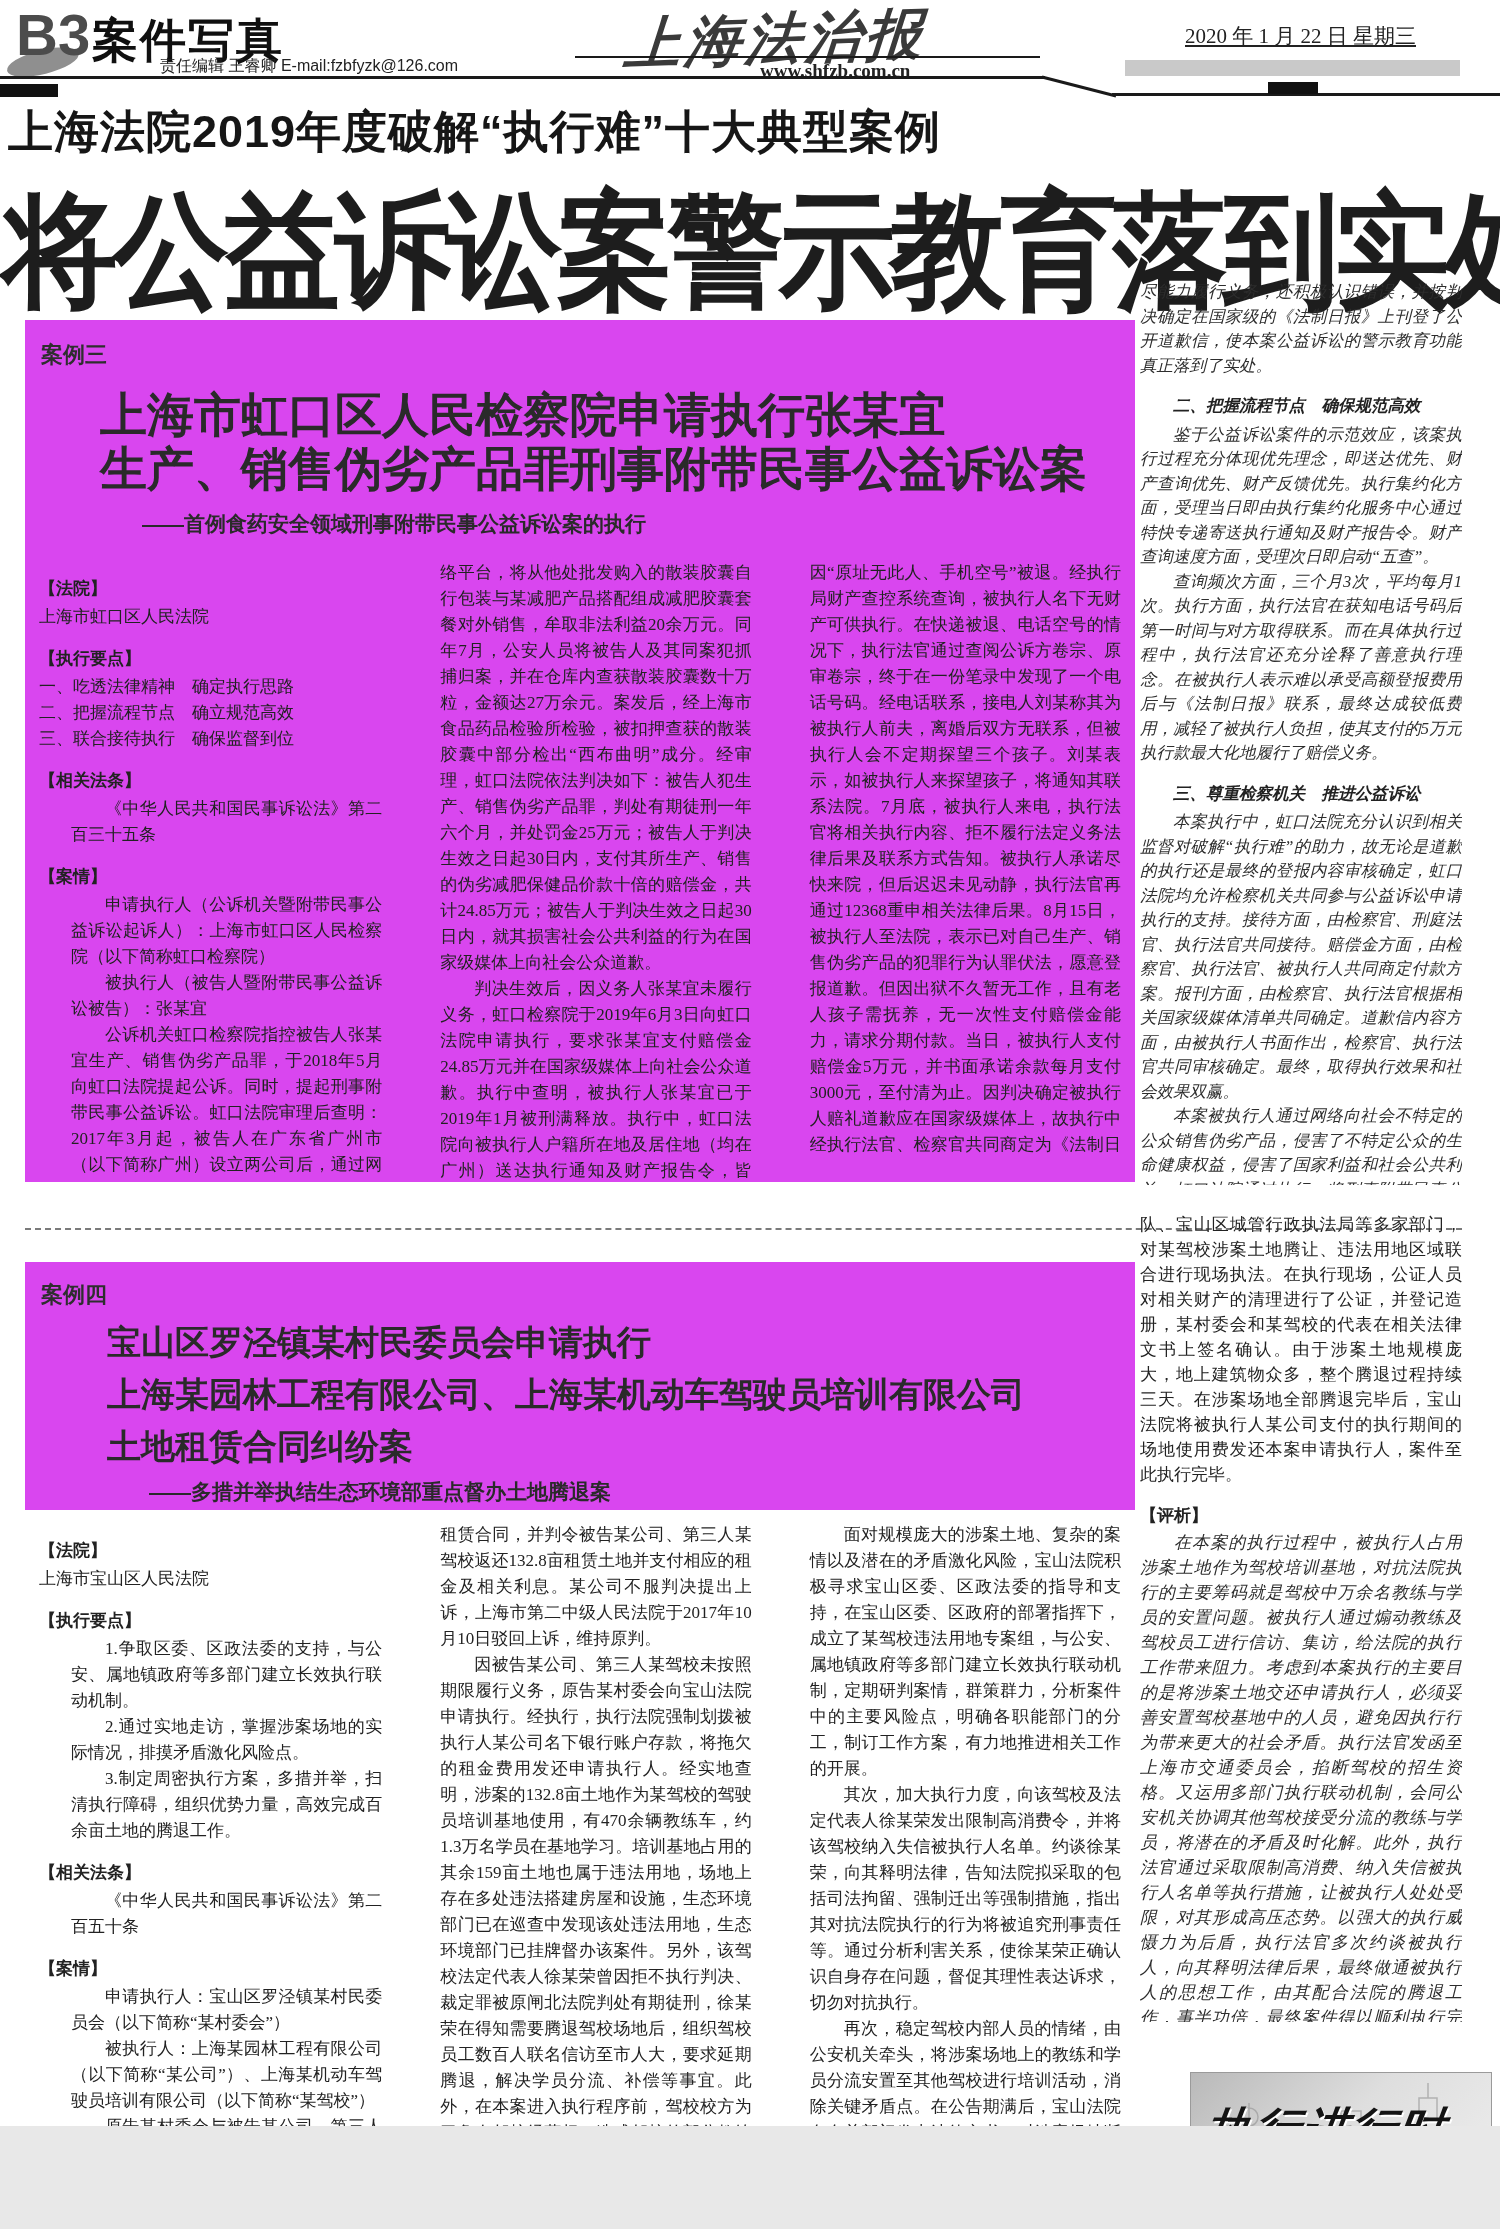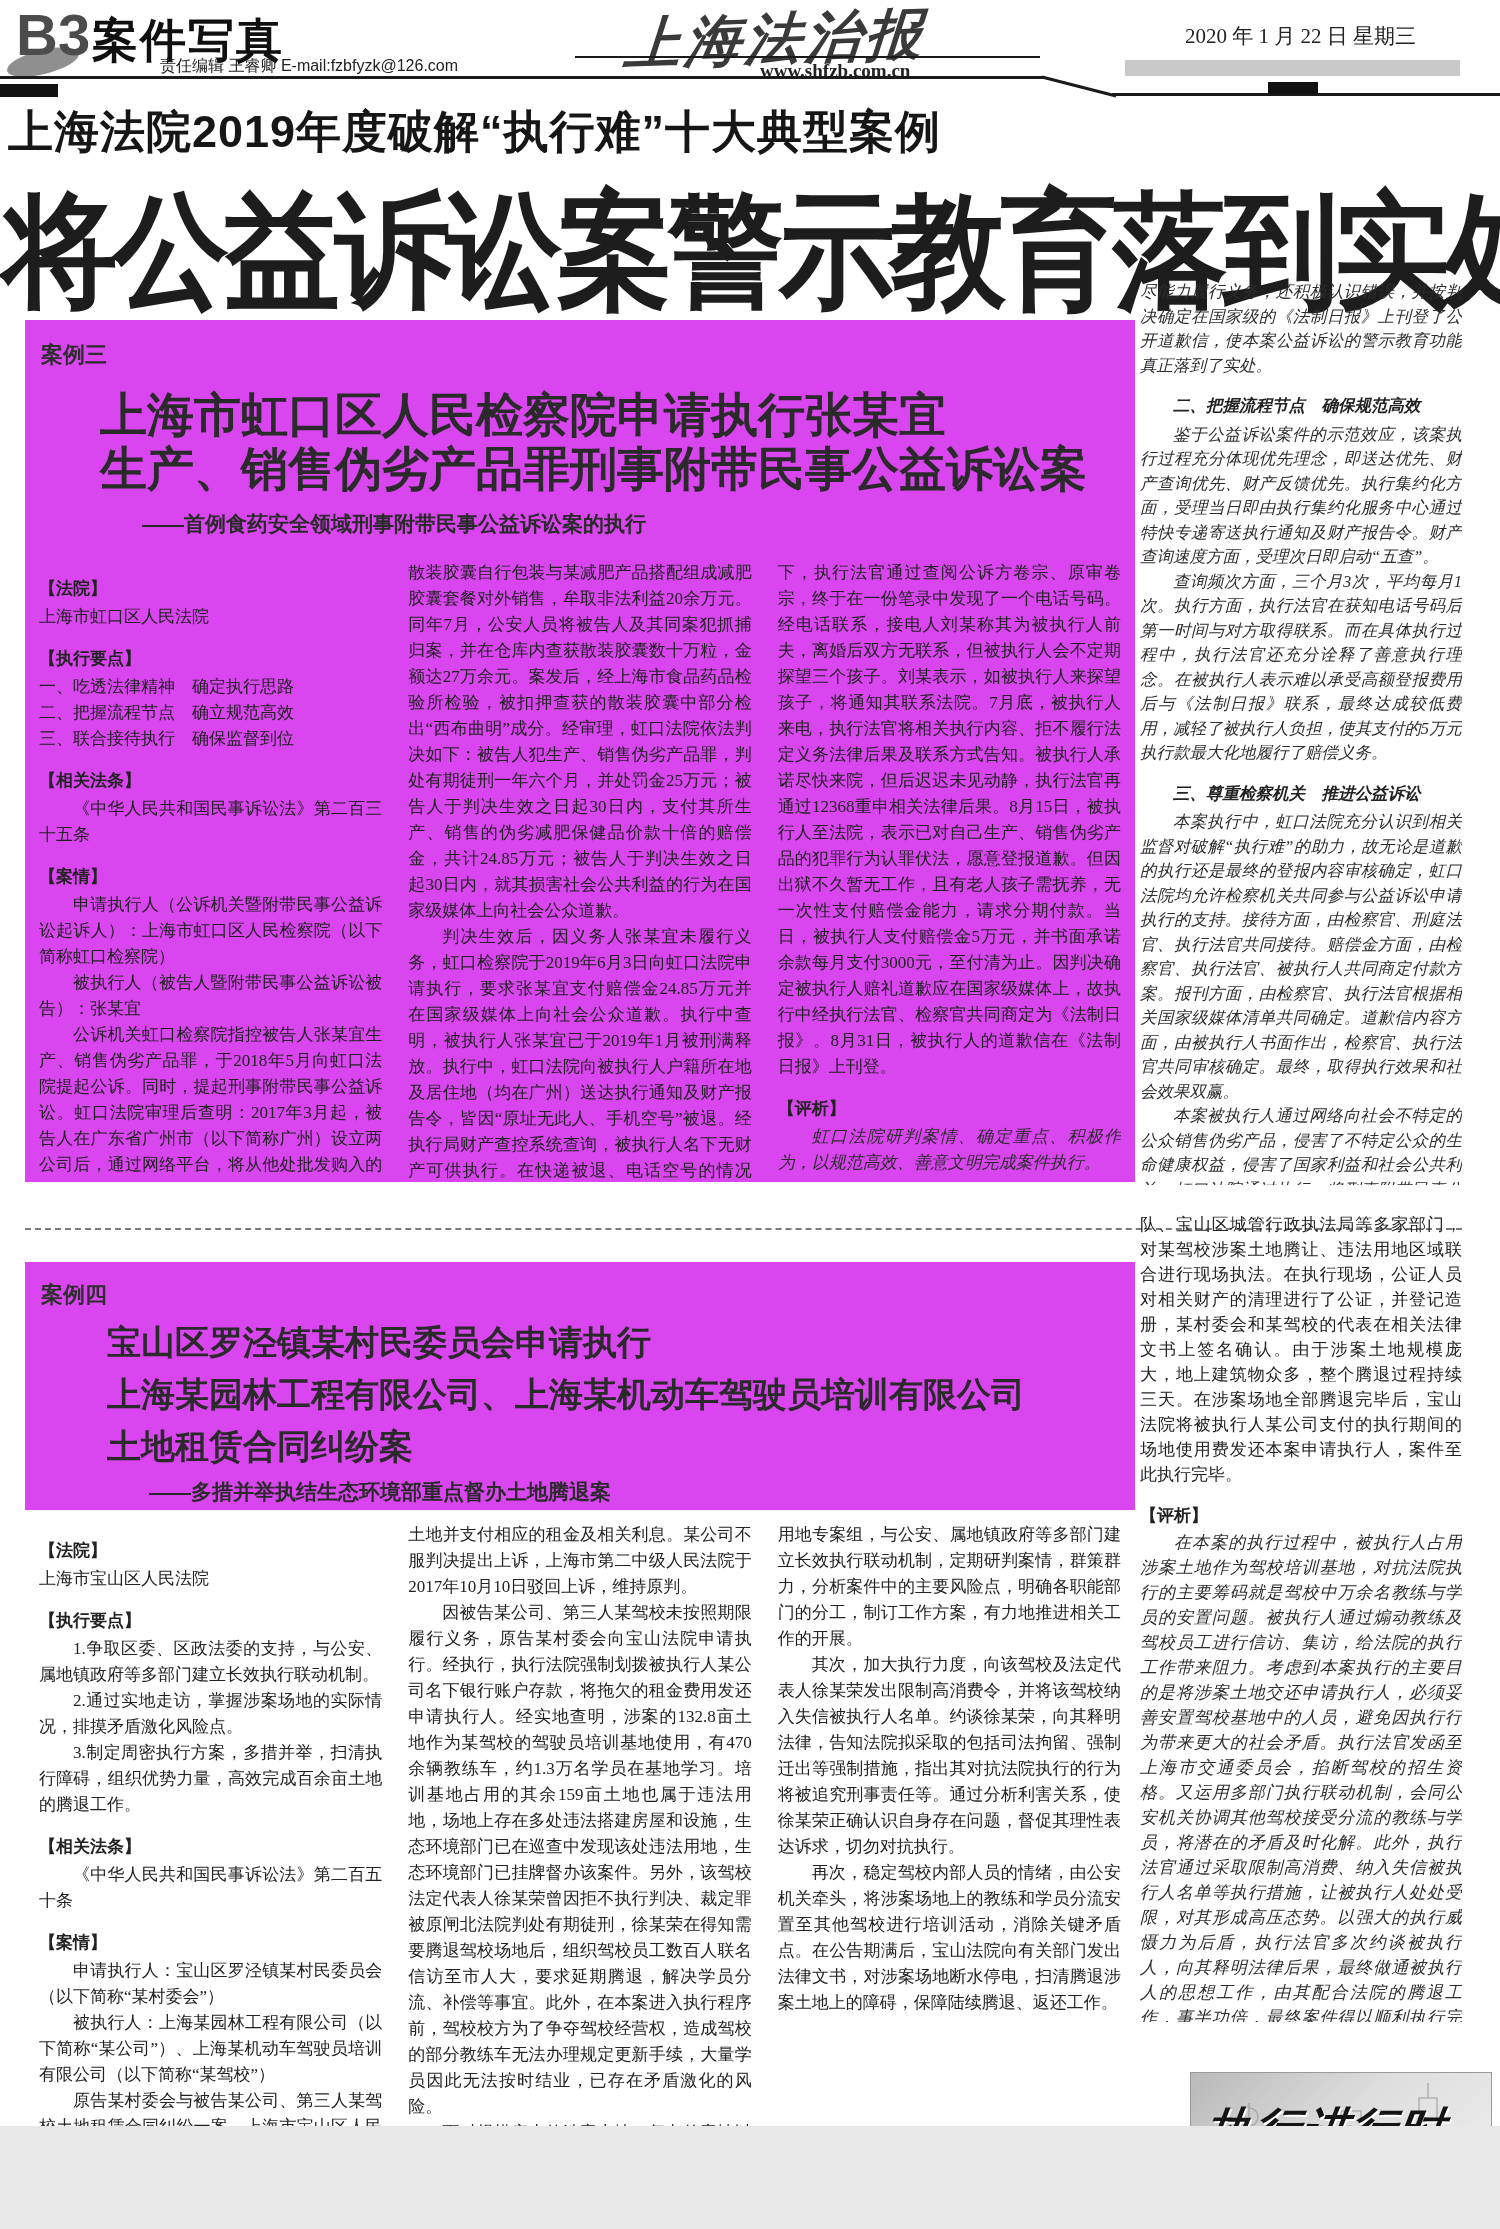--- a/index.html
+++ b/index.html
@@ -32,21 +32,21 @@
   .c-title{font-size:47px;font-weight:800;color:#2a2a2a;line-height:54px;}
   .c-title4{font-size:34px;font-weight:800;color:#2a2a2a;line-height:52px;}
   .c-sub{font-size:21px;font-weight:800;color:#2a2a2a;}
 
   
   .cols{column-count:3;column-gap:26px;column-fill:auto;overflow:hidden;
         font-size:17px;line-height:26px;text-align:justify;}
   .cols p,.rail p{margin:0;}
   p.sec{font-weight:700;margin-top:16px;margin-bottom:2px;}
   p.line{margin:0;}
-  p.p{text-indent:2em;}
+  p.p{text-indent:2em;margin-left:32px;}
   p.cont{text-indent:0;}
   p.kai{font-style:italic;text-indent:2em;color:#2d2d2d;}
   p.kai-cont{font-style:italic;text-indent:0;color:#2d2d2d;}
   p.kai-sub{font-style:italic;font-weight:700;text-indent:2em;margin-top:16px;margin-bottom:4px;}
 
   .rail{overflow:hidden;font-size:16.5px;line-height:24.5px;text-align:justify;}
   .rail2-tail{font-size:17px;line-height:25px;}
 
   .dashed{border-top:2px dashed #7a7a7a;height:0;}
 
@@ -67,21 +67,21 @@
       <div class="badge-shadow"></div>
     </div>
   <div class="abs badge-b" style="left:16px;top:6px;">
     <span>B3</span>
   </div>
   <div class="abs section-title hei" style="left:92px;top:10px;">案件写真</div>
   <div class="abs editor hei" style="left:160px;top:56px;">责任编辑 王睿卿  E-mail:fzbfyzk@126.com</div>
 
   <div class="abs masthead" style="left:625px;top:2px;">上海法治报</div>
   <div class="abs website" style="left:760px;top:60px;">www.shfzb.com.cn</div>
-  <div class="abs dateline" style="left:1185px;top:22px;">2020 年 1 月 22 日  星期三</div>
+  <div class="abs dateline" style="left:1185px;top:22px;text-decoration:underline;">2020 年 1 月 22 日  星期三</div>
 
   <div class="abs rule" style="left:575px;top:56px;width:465px;height:2px;"></div>
   <div class="abs rule" style="left:0;top:76px;width:1045px;height:3px;"></div>
   <svg class="abs" style="left:1040px;top:74px;" width="80" height="26">
     <line class="diag" x1="2" y1="3" x2="76" y2="22"></line>
   </svg>
   <div class="abs rule" style="left:1112px;top:93px;width:388px;height:3px;"></div>
   <div class="abs graybar" style="left:1125px;top:60px;width:335px;height:16px;"></div>
 
   <div class="abs ktab" style="left:0;top:84px;width:58px;height:13px;"></div>

